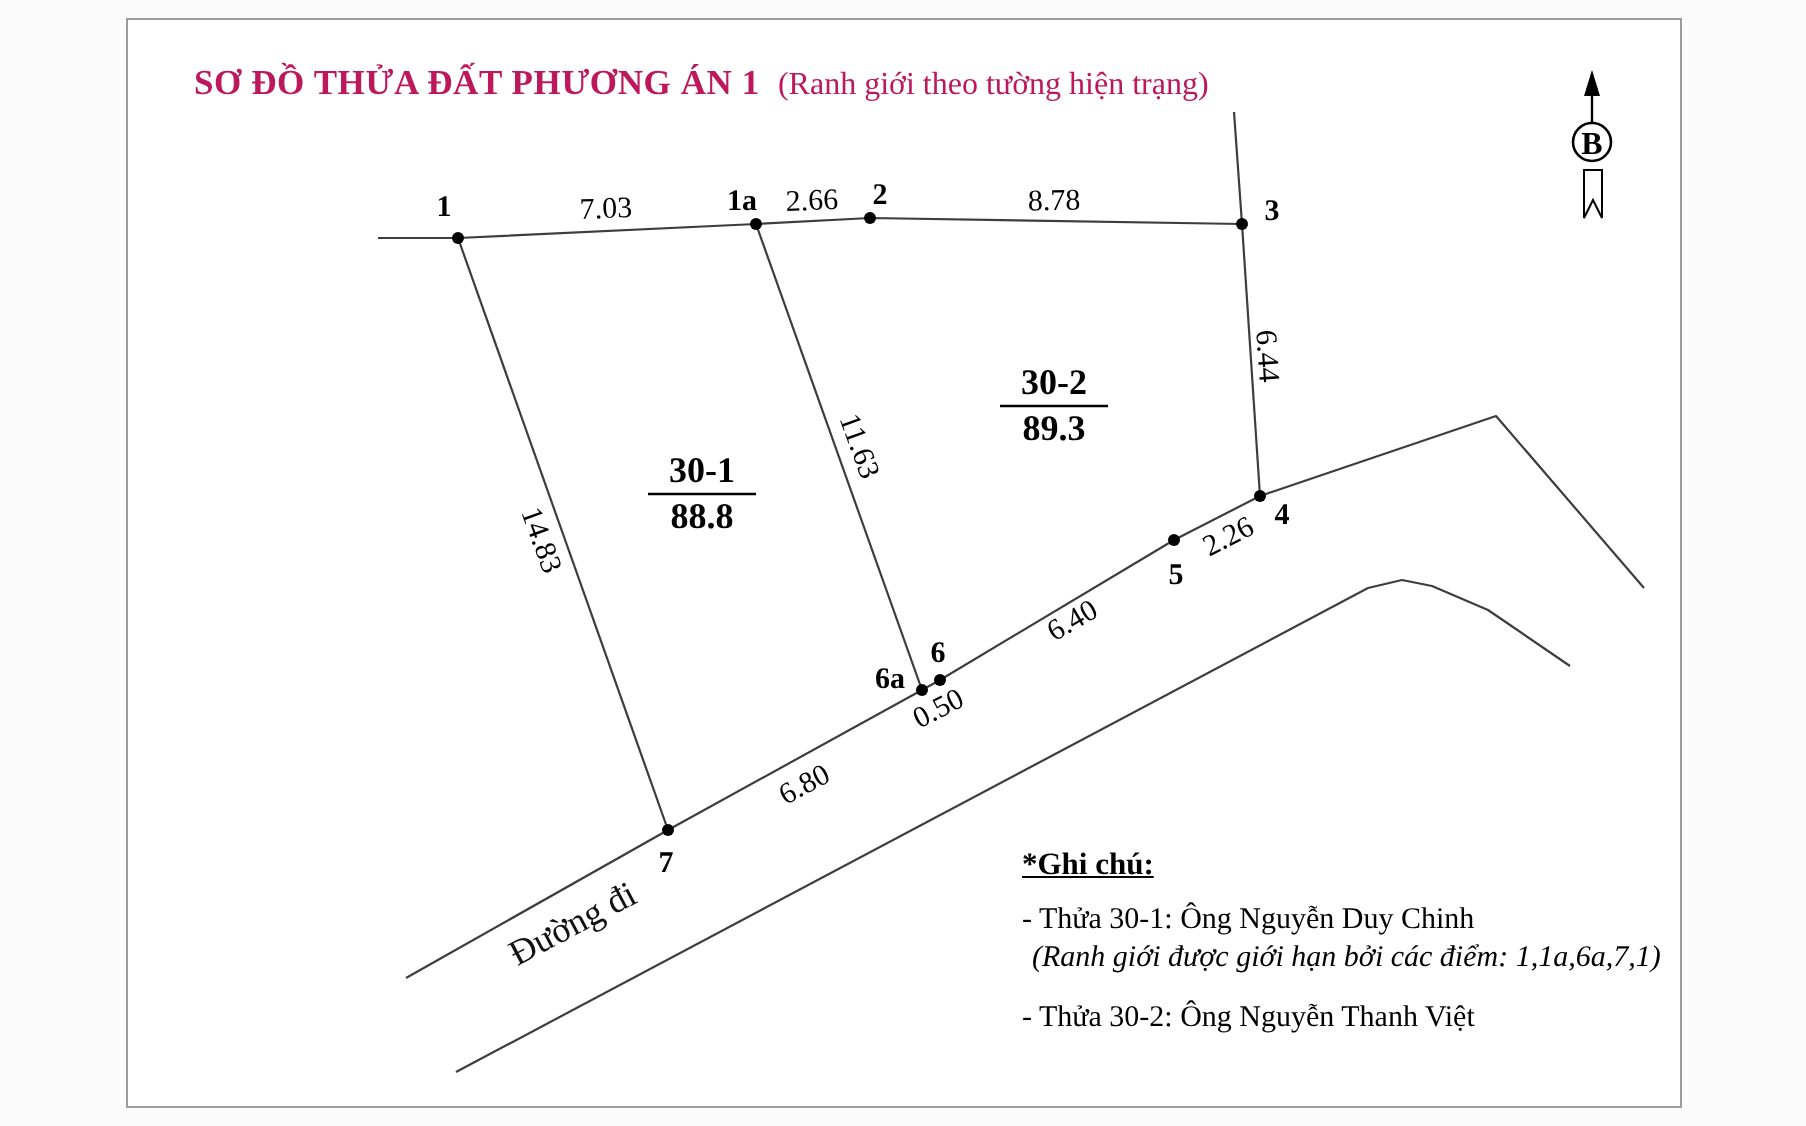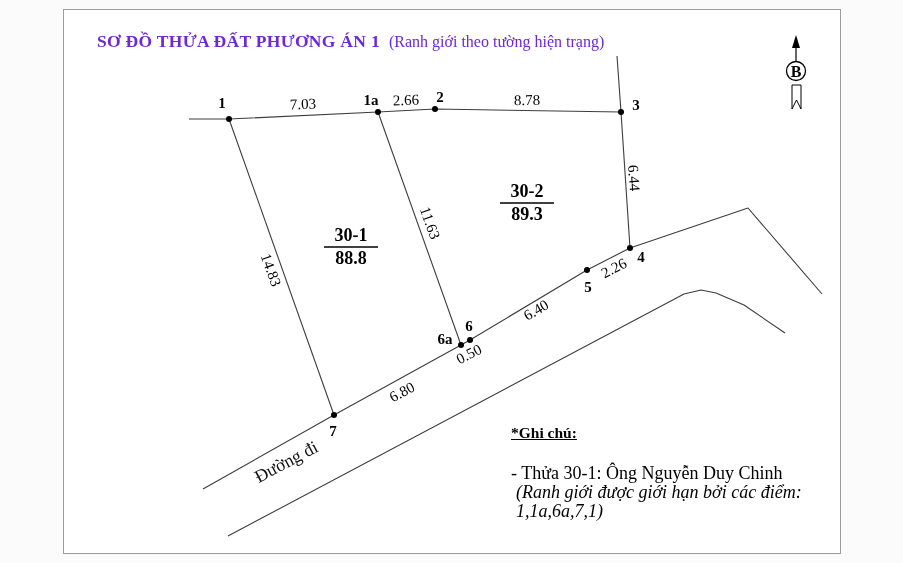--- a/index.html
+++ b/index.html
@@ -1,27 +1,27 @@
 <!DOCTYPE html>
 <html><head>
 <meta charset="utf-8">
 <style>
   html,body{margin:0;padding:0;background:#f6f6f6;}
   .page{position:relative;width:903px;height:563px;background:#fbfbfb;
         font-family:"Liberation Serif",serif;overflow:hidden;}
   .frame{position:absolute;left:63px;top:9px;width:776px;height:543px;
          border:1px solid #9c9c9c;background:#ffffff;}
   .diagram-svg{position:absolute;left:0;top:0;}
-  .title{position:absolute;left:97px;top:31px;white-space:nowrap;color:#6d28d9;}
+  .title{position:absolute;left:97px;top:31px;white-space:nowrap;color:#be185d;}
   .title-main{font-weight:bold;font-size:17.5px;letter-spacing:.3px;}
   .title-sub{font-size:16px;margin-left:9px;}
   .notes{position:absolute;left:511px;top:424px;width:340px;color:#000;}
   .notes-heading{font-weight:bold;font-size:15.5px;text-decoration:underline;
-                 margin-bottom:22px;}
-  .note-item{font-size:18px;margin-bottom:11px;line-height:19px;}
+                 margin-bottom:9px;}
+  .note-item{font-size:15px;margin-bottom:11px;line-height:19px;}
   .note-line2{padding-left:5px;font-style:italic;}
   
   .pt-label{font-family:"Liberation Serif",serif;font-weight:bold;font-size:15px;fill:#000;}
   .meas{font-family:"Liberation Serif",serif;font-size:15px;fill:#000;}
   .parcel{font-family:"Liberation Serif",serif;font-weight:bold;font-size:18px;fill:#000;}
   .road{font-family:"Liberation Serif",serif;font-size:18px;fill:#111;}
   .compass-b{font-family:"Liberation Serif",serif;font-weight:bold;font-size:16px;fill:#000;}
 </style>
 </head>
 <body>
@@ -83,16 +83,17 @@
     </svg>
 
   <div class="notes">
     <div class="notes-heading">*Ghi chú:</div>
     <div id="notes-items">
         <div class="note-item">
           <div class="note-line1">- Thửa 30-1: Ông Nguyễn Duy Chinh</div>
           <div class="note-line2">(Ranh giới được giới hạn bởi các điểm: 1,1a,6a,7,1)</div>
         </div>
         <div class="note-item">
+          <div class="note-line1">- Thửa 30-2: Ông Nguyễn Thanh Việt</div>
         </div>
       </div>
   </div>
 </div>
 
 </body></html>

